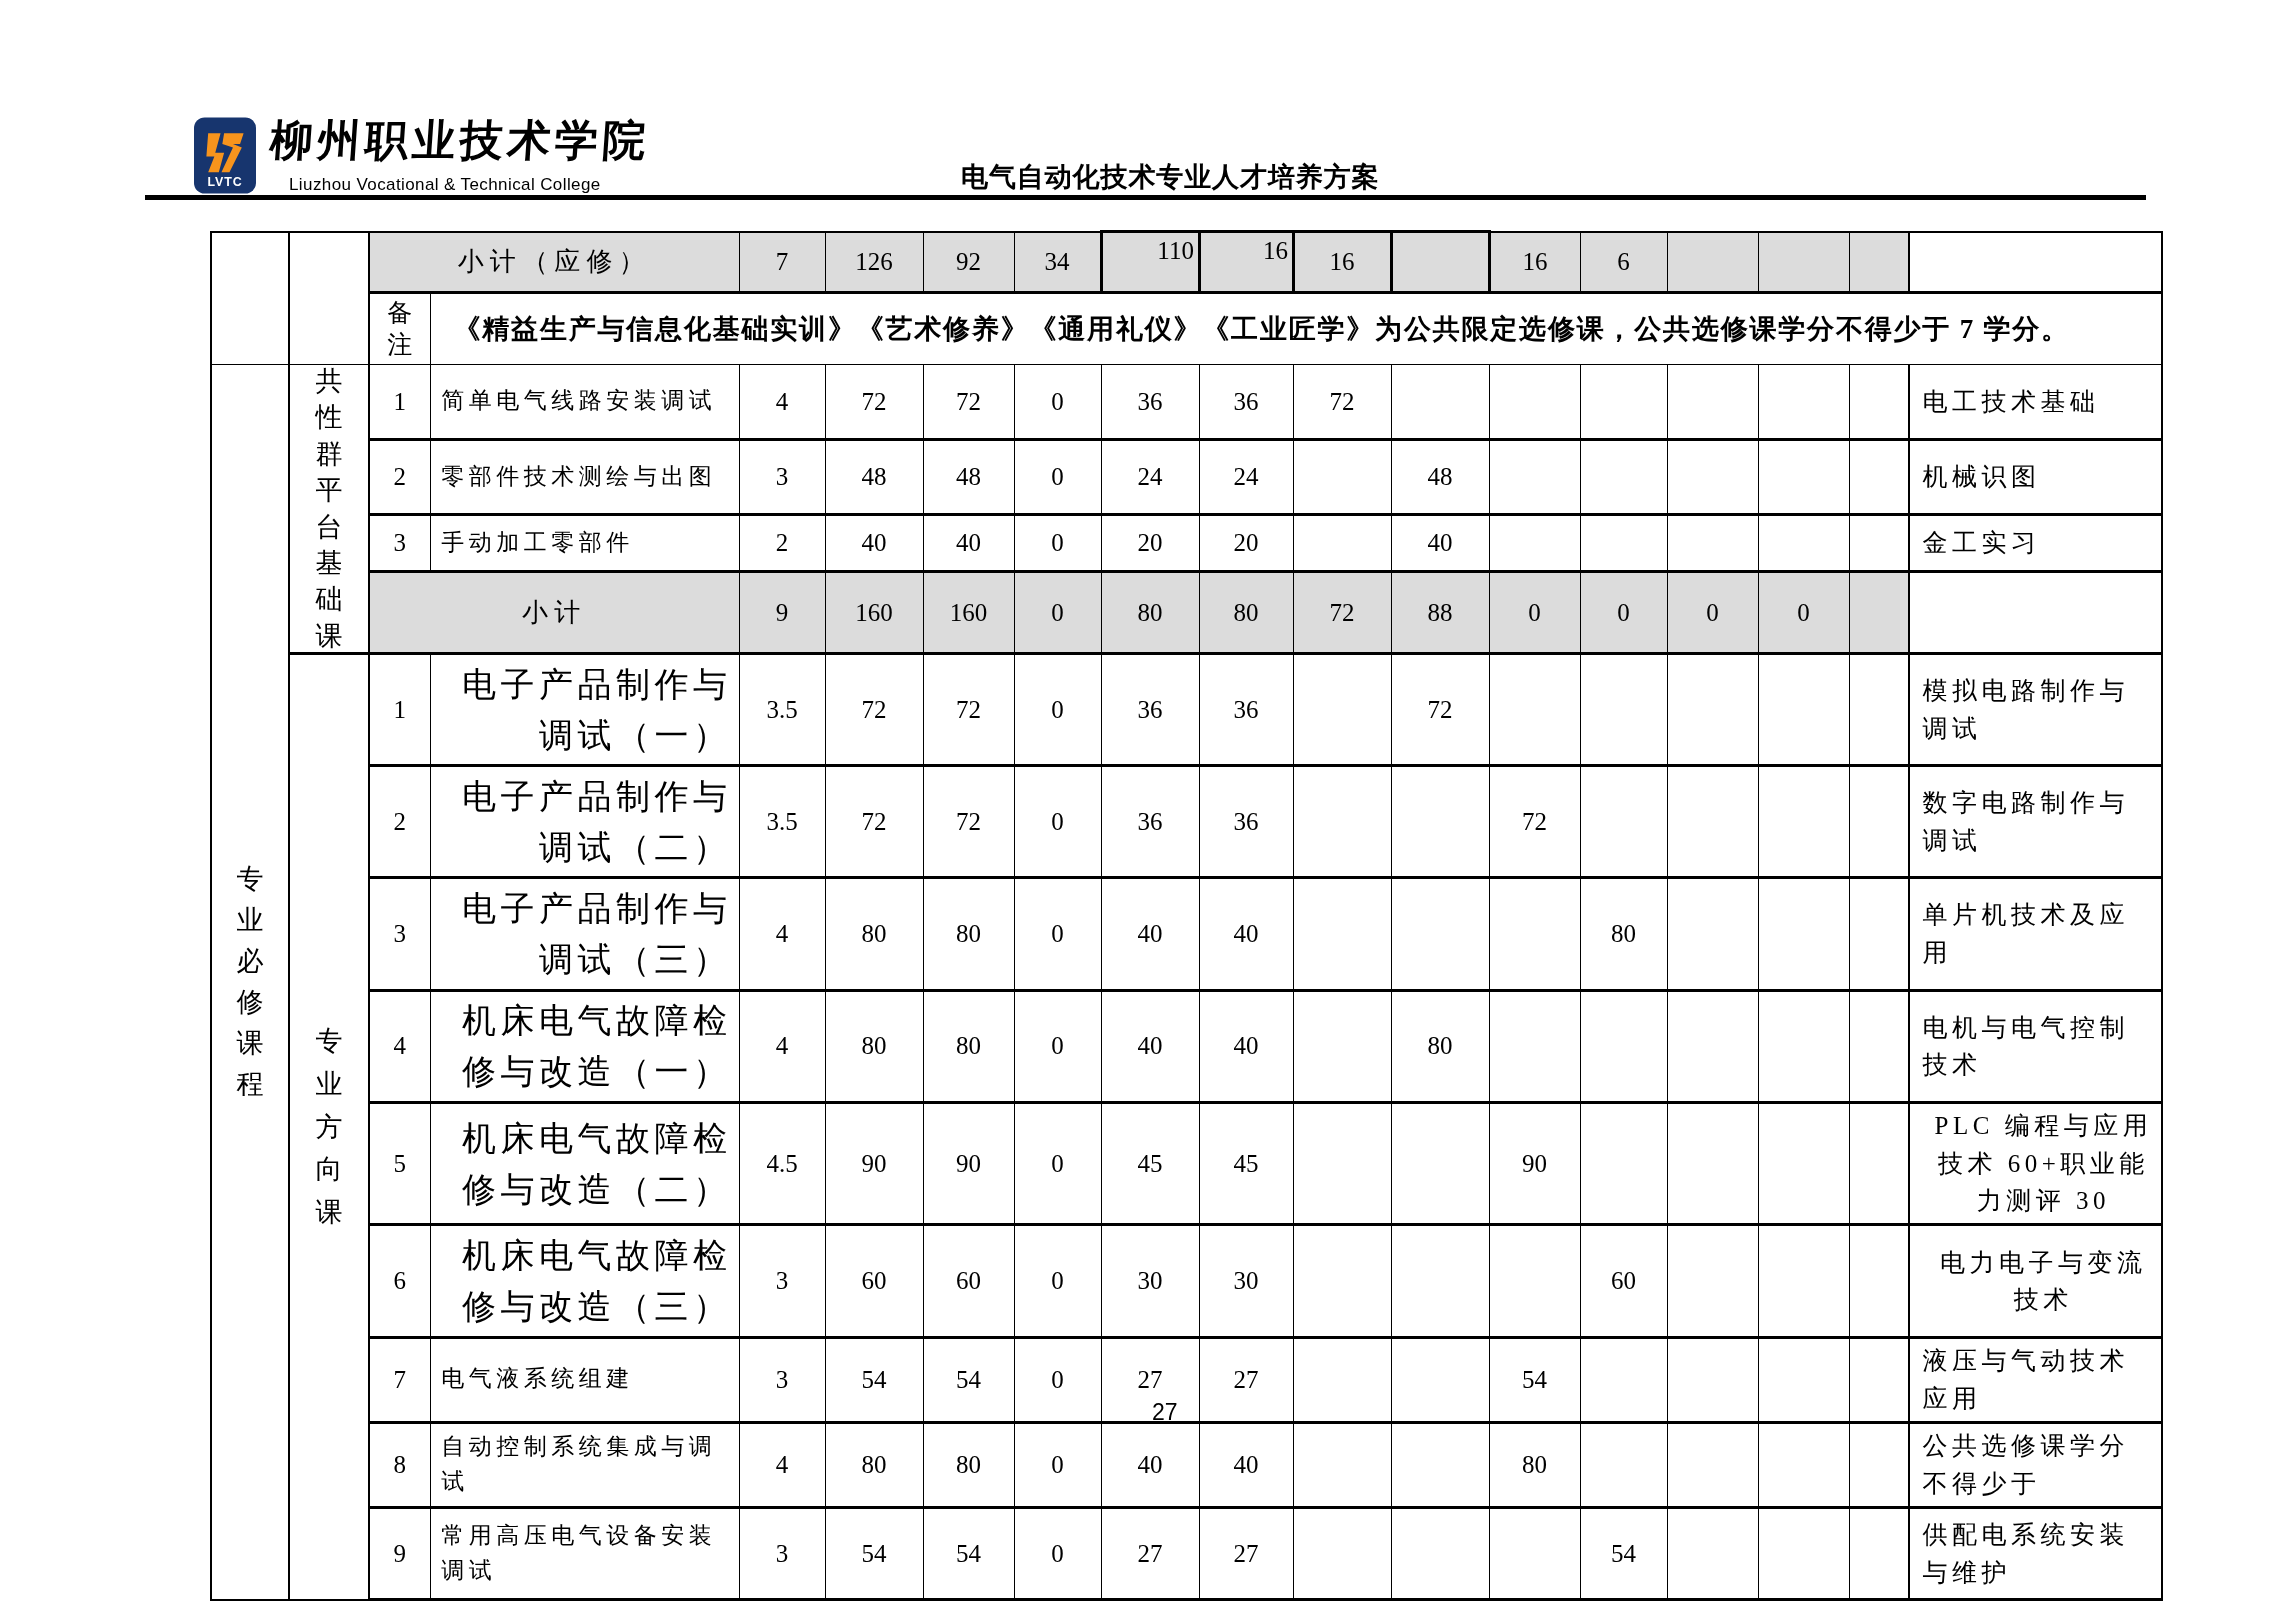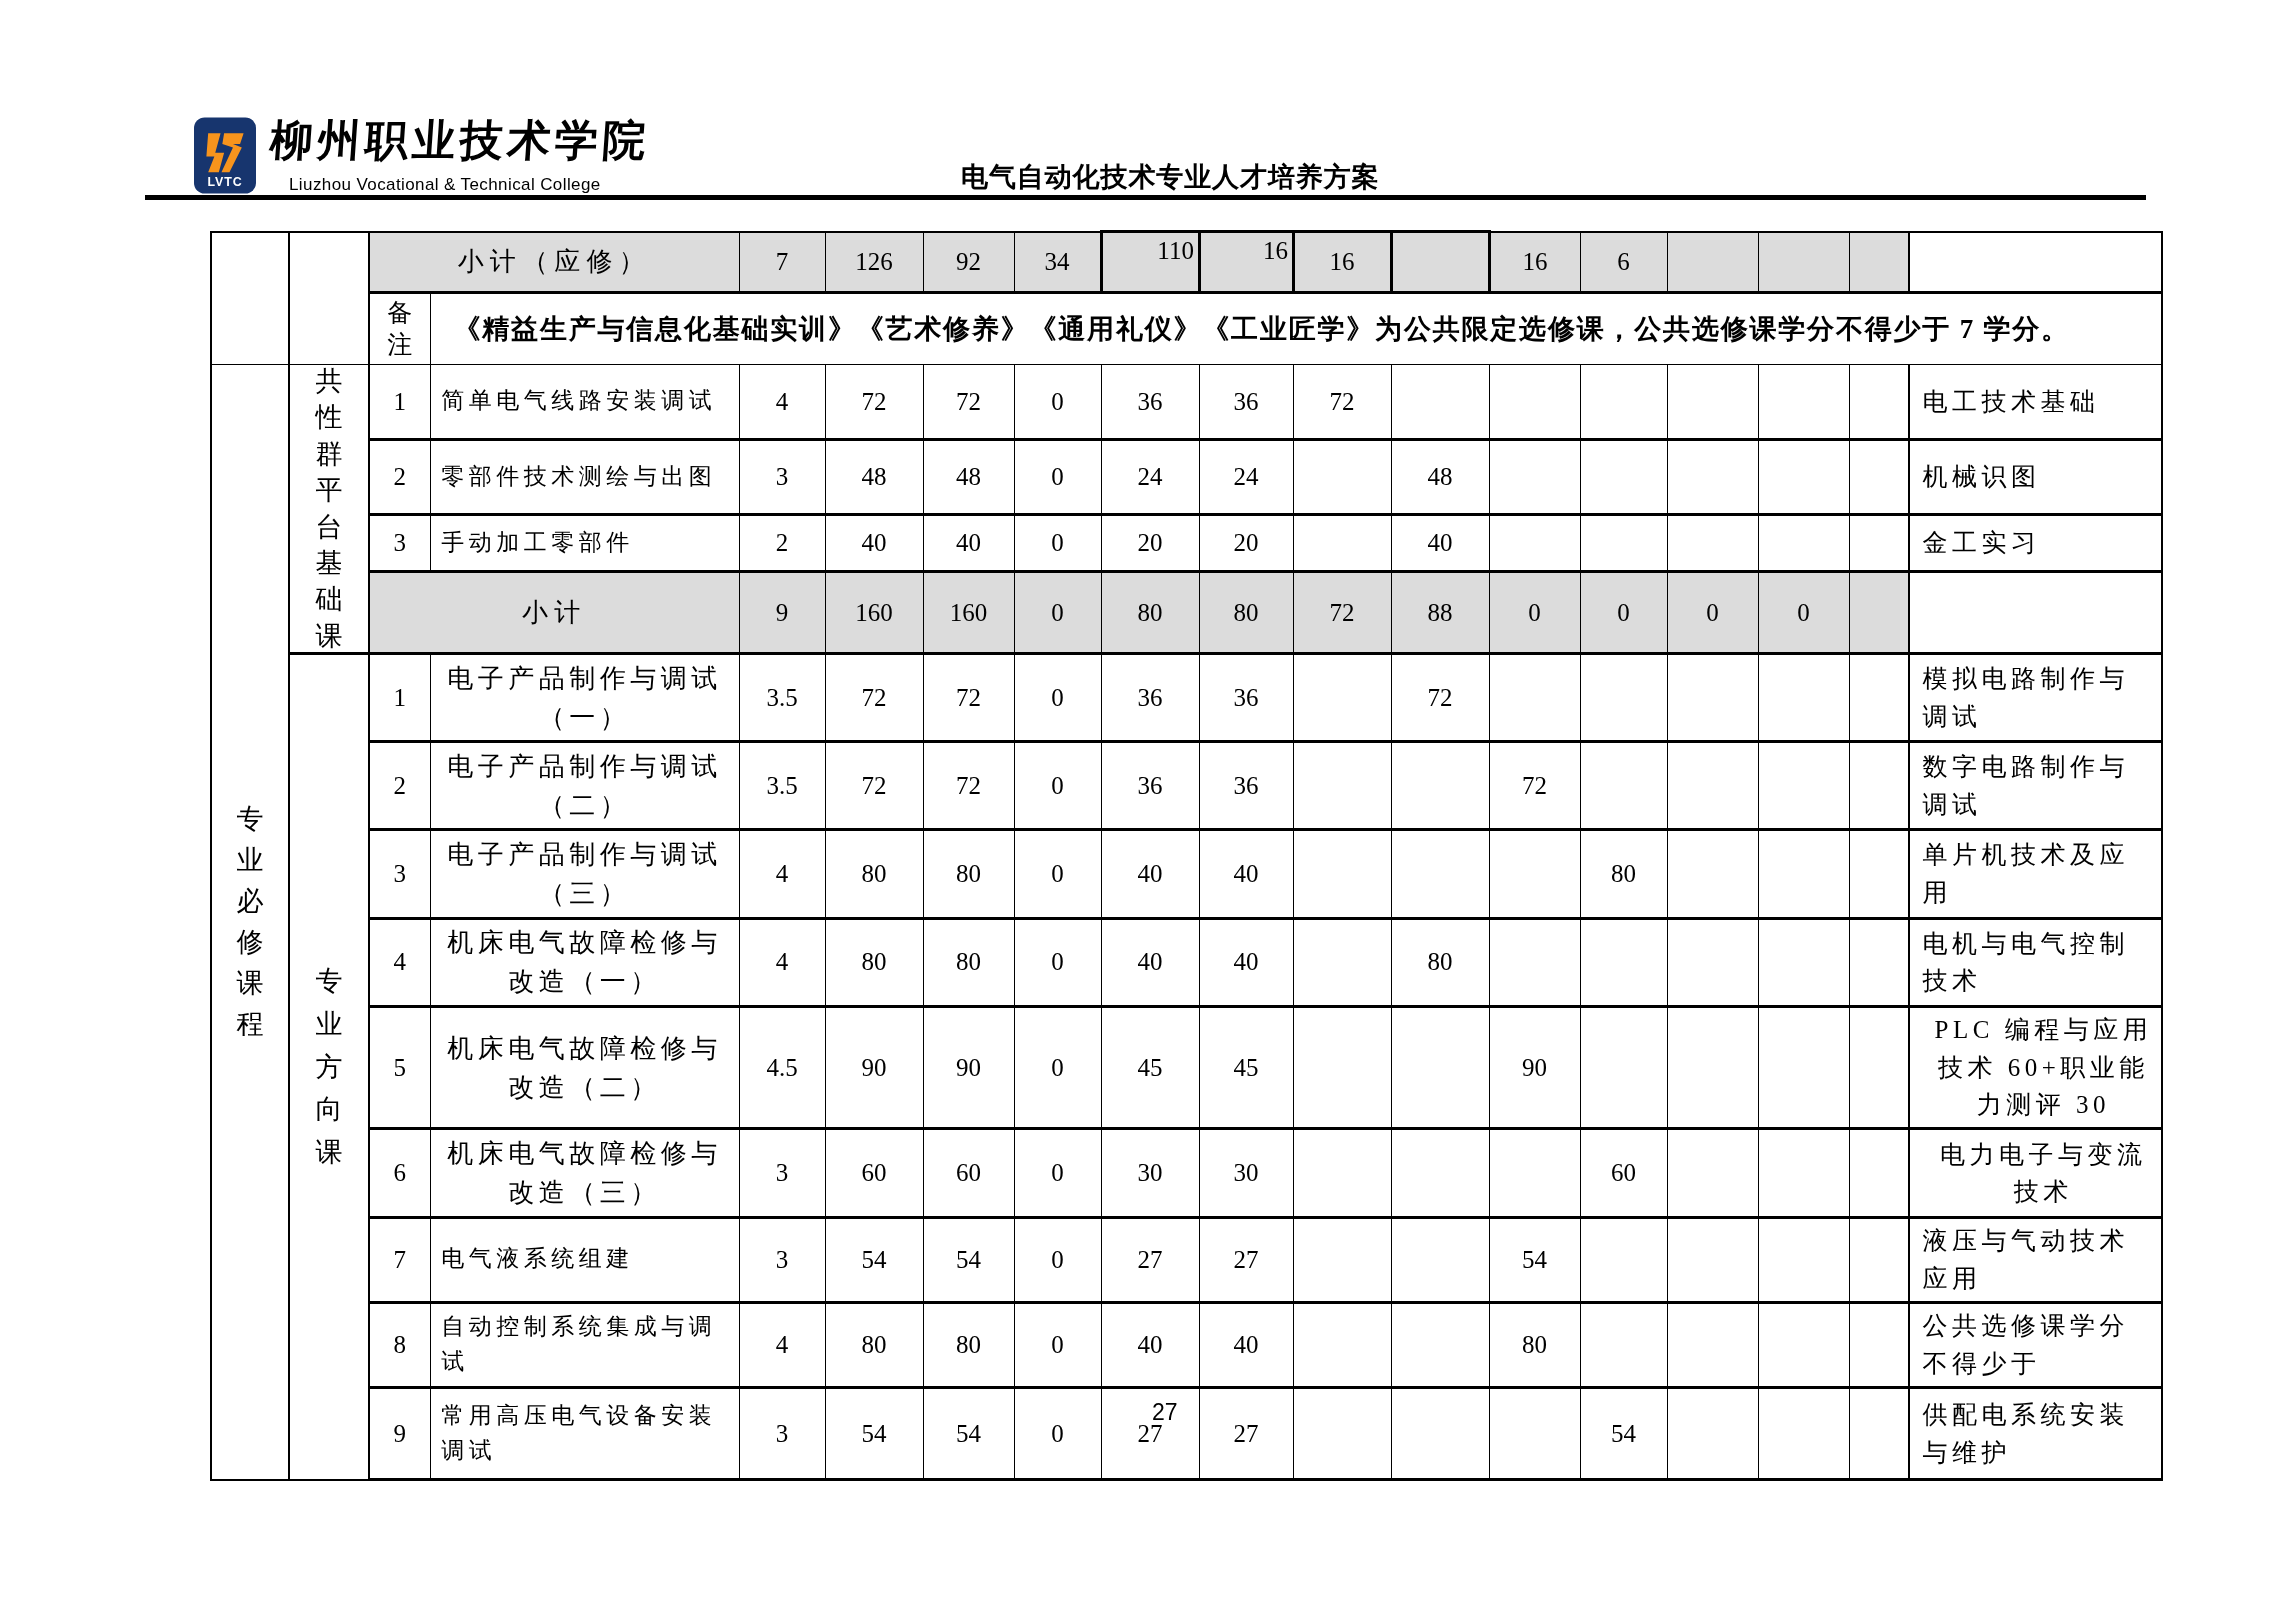--- a/index.html
+++ b/index.html
@@ -28,21 +28,21 @@
   tr.bt td{border-top-width:3.6px;}
   tr.bb td{border-bottom-width:3.6px;}
   .gray{background:#DCDCDC;}
   .num{font-size:25px;}
   .hv{border-left-width:3.6px;border-right-width:3.6px;border-top:3.6px solid #000;}
   .vtop{vertical-align:top;padding-top:3.6px;text-align:right;}
   .vl3{border-left-width:2.7px;}
   .sum-label{letter-spacing:6.2px;font-size:26px;}
   .remark{font-weight:bold;font-size:27px;text-align:left;padding-left:23px;letter-spacing:1.8px;}
   .course-left{text-align:left;padding:3.6px 7.1px 3.6px 10.7px;letter-spacing:4.5px;line-height:1.5;font-size:23px;}
-  .course-center{text-align:center;padding:3.6px 7.1px;letter-spacing:4.5px;line-height:1.5;font-size:26px;margin-left:36px;}
+  .course-center{text-align:right;padding:3.6px 7.1px;letter-spacing:4.5px;line-height:1.5;font-size:34px;margin-left:36px;}
   .support{text-align:left;padding:3.6px 5.3px 3.6px 12.5px;letter-spacing:4.5px;line-height:1.5;font-size:25px;border-radius:19px;}
   .support-center{text-align:center;padding-left:21px;}
   .vstack{display:flex;flex-direction:column;align-items:center;justify-content:center;
           font-size:27px;height:100%;}
   .vstack div{line-height:1.05;}
   .catA{gap:12.5px;}
   .grpB{gap:8px;}
   .grpB2{gap:14.3px;}
   .remarkC{gap:5.3px;font-size:25px;}
 

